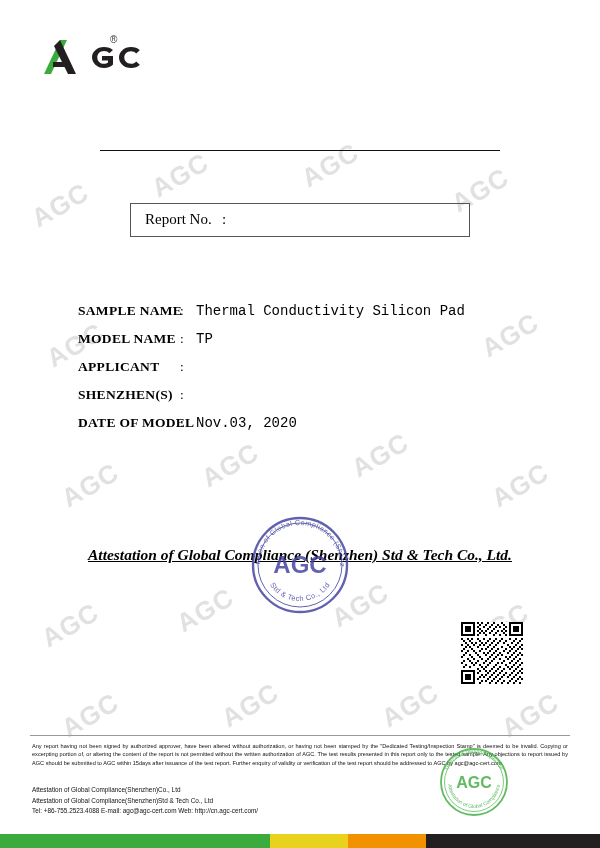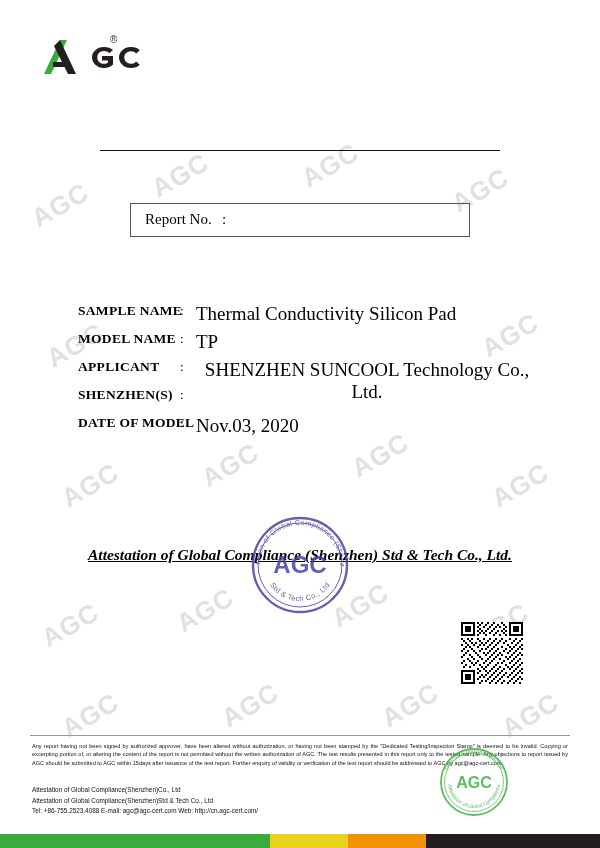--- a/index.html
+++ b/index.html
@@ -110,21 +110,22 @@
   .field-colon {
     position: absolute;
     left: 102px;
     top: 0;
     font-size: 13.5px;
   }
   .field-value {
     position: absolute;
     left: 118px;
     top: 0;
-    font-size: 19px;
+    font-size: 14px;
+    font-family: Liberation Mono, monospace;
   }
 
   
   .attestation {
     position: absolute;
     left: 58px;
     top: 546px;
     width: 484px;
     text-align: center;
     font-style: italic;
@@ -265,21 +266,20 @@
       <span class="field-value">Thermal  Conductivity Silicon Pad</span>
     </div>
     <div class="field-row">
       <span class="field-label">MODEL NAME</span>
       <span class="field-colon">:</span>
       <span class="field-value">TP</span>
     </div>
     <div class="field-row">
       <span class="field-label">APPLICANT</span>
       <span class="field-colon">:</span>
-      <span class="field-value">SHENZHEN  SUNCOOL  Technology Co., Ltd.</span>
     </div>
     <div class="field-row">
       <span class="field-label">SHENZHEN(S)</span>
       <span class="field-colon">:</span>
     </div>
     <div class="field-row">
       <span class="field-label">DATE OF MODEL</span>
       <span class="field-colon">:</span>
       <span class="field-value">Nov.03, 2020</span>
     </div>

